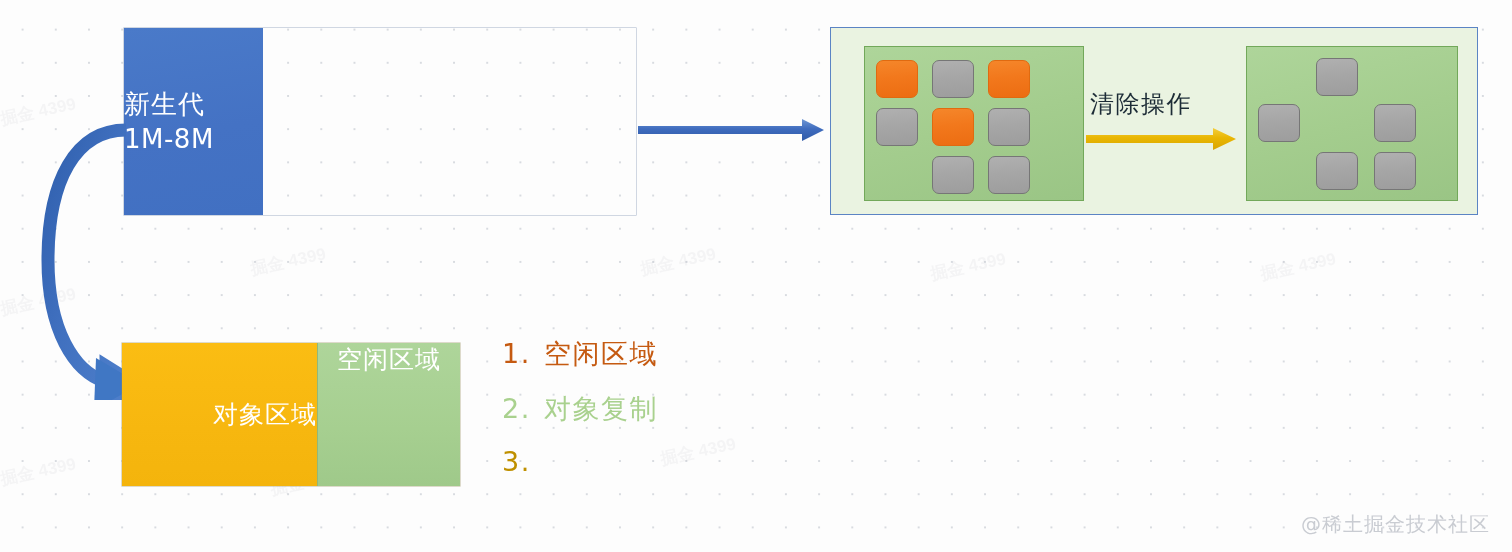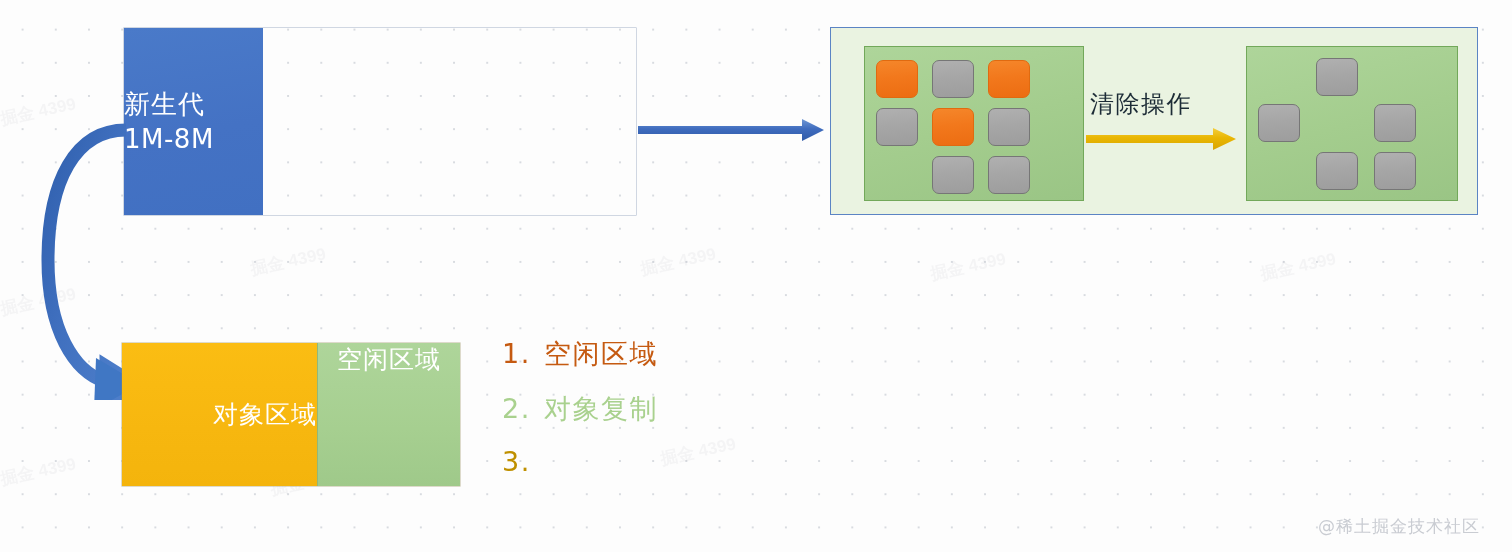--- a/index.html
+++ b/index.html
@@ -164,23 +164,23 @@
   .wm-tile {
     position: absolute;
     color: rgba(150,155,165,0.085);
     font-size: 17px;
     font-weight: bold;
     transform: rotate(-12deg);
     white-space: nowrap;
     user-select: none;
   }
   #brand-watermark {
-    right: 32px;
+    right: 22px;
     bottom: 14px;
-    font-size: 17px;
+    font-size: 20px;
     color: #c9ccd2;
     letter-spacing: 1px;
     white-space: nowrap;
   }
 </style>
 </head>
 <body>
 
 <div id="canvas">
 

